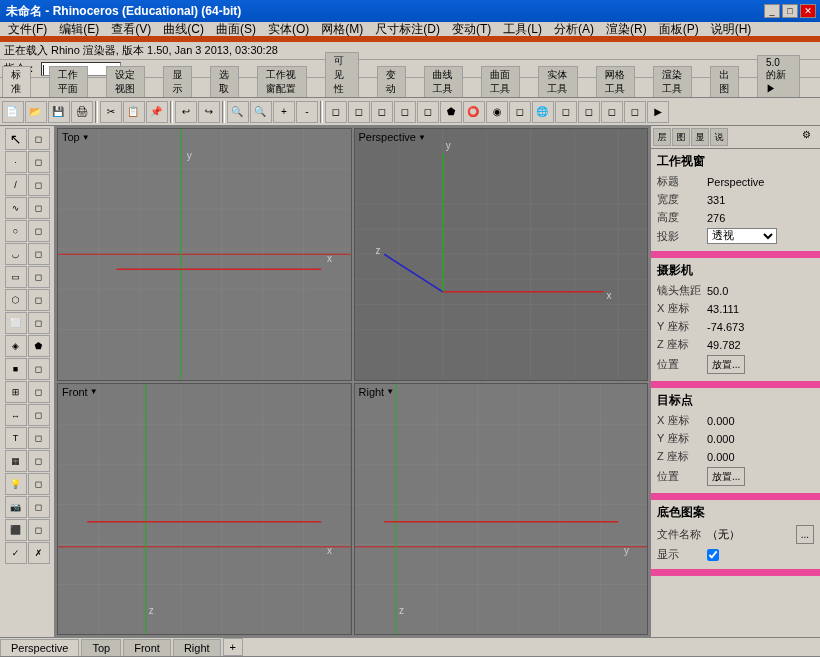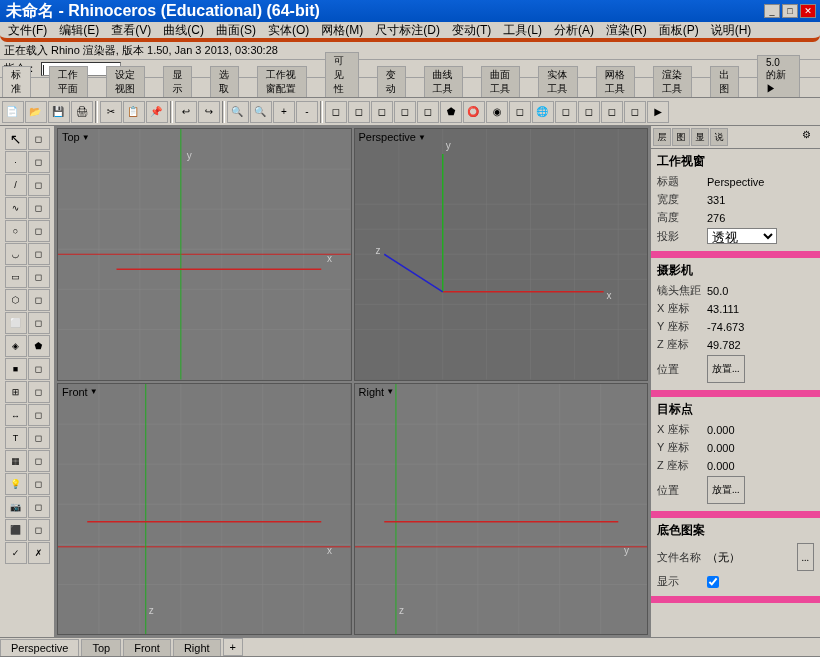--- a/index.html
+++ b/index.html
@@ -1,26 +1,26 @@
 <!DOCTYPE html>
 <html><head>
   <meta charset="utf-8">
   <style>
     * { margin: 0; padding: 0; box-sizing: border-box; }
     body { width: 820px; height: 657px; overflow: hidden; font-family: 'Microsoft YaHei', SimSun, sans-serif; font-size: 12px; background: #d4d0c8; color: #000; user-select: none; }
 
     
     .title-bar { height: 22px; background: linear-gradient(to bottom, #0a5fd4, #0050c0); display: flex; align-items: center; justify-content: space-between; padding: 0 4px; }
-    .title-bar-text { color: #fff; font-size: 16px; font-weight: bold; padding-left: 2px; }
+    .title-bar-text { color: #fff; font-size: 12px; font-weight: bold; padding-left: 2px; }
     .title-bar-controls { display: flex; gap: 2px; }
     .title-btn { width: 16px; height: 14px; background: #d4d0c8; border: 1px solid #888; font-size: 9px; display: flex; align-items: center; justify-content: center; cursor: pointer; }
     .title-btn.close { background: #d00; color: #fff; }
 
     
-    .menu-bar { height: 20px; background: #d4d0c8; display: flex; align-items: center; padding: 0 2px; border-bottom: 4px solid #c2410c; border-radius: 7px; }
+    .menu-bar { height: 20px; background: #d4d0c8; display: flex; align-items: center; padding: 0 2px; border-bottom: 6px solid #c2410c; }
     .menu-item { padding: 2px 6px; font-size: 12px; cursor: pointer; }
 
     
     .status-top { height: 18px; background: #d4d0c8; display: flex; align-items: center; padding: 0 4px; font-size: 11px; border-bottom: 1px solid #a0a0a0; }
 
     
     .command-bar { height: 18px; background: #d4d0c8; display: flex; align-items: center; padding: 0 4px; font-size: 11px; border-bottom: 1px solid #a0a0a0; }
     .command-label { margin-right: 4px; }
     .command-input { border: 1px inset #888; background: #fff; width: 80px; height: 14px; font-size: 11px; }
 
@@ -56,22 +56,22 @@
     .right-panel { width: 170px; background: #d4d0c8; border-left: 1px solid #808080; overflow-y: auto; }
     .right-panel-tabs { display: flex; align-items: center; padding: 2px; gap: 1px; border-bottom: 1px solid #808080; }
     .rp-tab-icon { width: 18px; height: 18px; background: #c0bdb5; border: 1px solid #a0a0a0; display: flex; align-items: center; justify-content: center; font-size: 9px; cursor: pointer; }
     .rp-gear { width: 16px; height: 16px; cursor: pointer; font-size: 10px; margin-left: auto; }
 
     .panel-section { padding: 4px 6px; border-bottom: 7px solid #ec4899; }
     .panel-section-title { font-weight: bold; font-size: 12px; margin-bottom: 4px; color: #000; }
     .panel-row { display: flex; align-items: center; margin-bottom: 3px; font-size: 11px; }
     .panel-label { width: 50px; color: #333; }
     .panel-value { flex: 1; color: #000; }
-    .panel-select { width: 70px; background: #fff; border: 1px solid #808080; height: 16px; font-size: 13px; }
-    .panel-btn-small { background: #d4d0c8; border: 1px solid #808080; font-size: 10px; padding: 1px 4px; cursor: pointer; height: 28px; font-family: Liberation Serif, serif; }
+    .panel-select { width: 70px; background: #fff; border: 1px solid #808080; height: 16px; font-size: 11px; font-family: Liberation Mono, monospace; }
+    .panel-btn-small { background: #d4d0c8; border: 1px solid #808080; font-size: 10px; padding: 1px 4px; cursor: pointer; height: 19px; }
     .panel-checkbox { width: 12px; height: 12px; }
 
     
     .bottom-tabs { height: 20px; background: #d4d0c8; display: flex; align-items: flex-end; border-top: 1px solid #808080; border-bottom: 1px solid #808080; }
     .bottom-tab { padding: 2px 10px; font-size: 11px; border: 1px solid #a0a0a0; border-bottom: none; background: #c0bdb5; cursor: pointer; margin-right: 2px; }
     .bottom-tab.active { background: #d4d0c8; }
     .bottom-tab-add { padding: 2px 6px; font-size: 11px; border: 1px solid #a0a0a0; background: #d4d0c8; cursor: pointer; }
 
     
     .vp-top .vp-grid-bg { background: #7a7a7a; }

